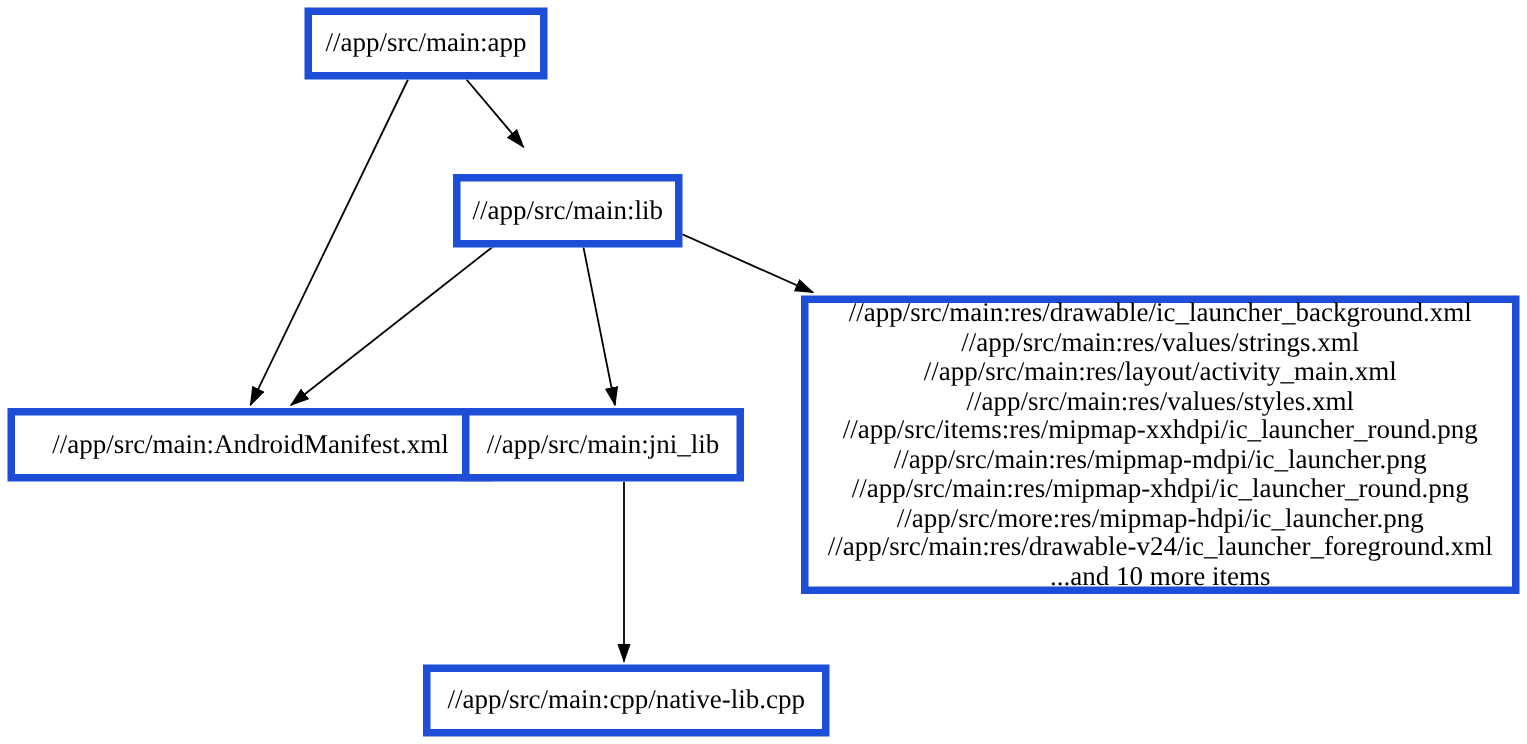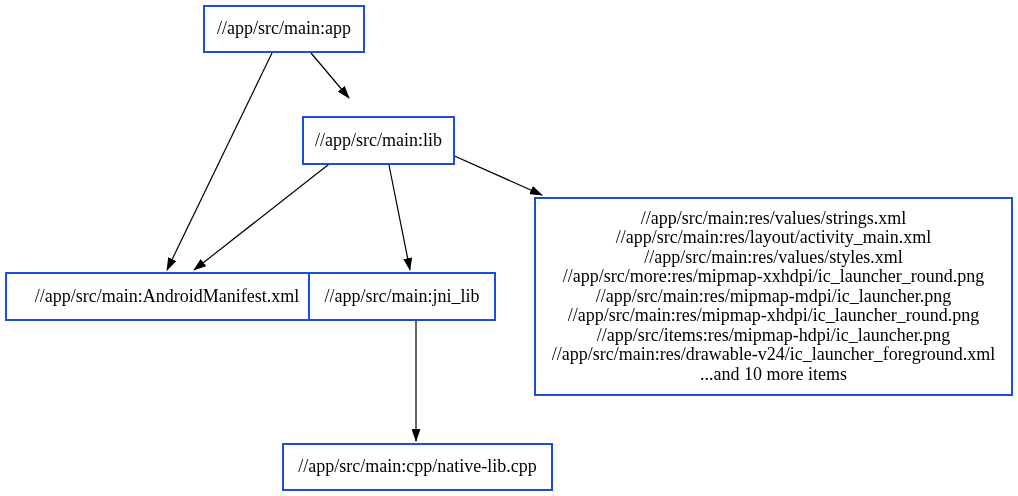--- a/index.html
+++ b/index.html
@@ -20,21 +20,21 @@
     position: absolute;
     left: 0;
     top: 0;
     width: 1018px;
     height: 496px;
     display: block;
   }
   .node {
     position: absolute;
     box-sizing: border-box;
-    border: 2px solid #1d4ed8;
+    border: 5px solid #1d4ed8;
     background: #ffffff;
     display: flex;
     align-items: center;
     justify-content: center;
     text-align: center;
     font-size: 18px;
     line-height: 19.5px;
     white-space: nowrap;
   }
   .node.multi {
@@ -74,27 +74,28 @@
 
   <div class="node" style="left:5px; top:272px; width:324px; height:49px;">
     <span>//app/src/main:AndroidManifest.xml</span>
   </div>
 
   <div class="node" style="left:308px; top:272px; width:188px; height:49px;">
     <span>//app/src/main:jni_lib</span>
   </div>
 
   <div class="node multi" style="left:534px; top:197px; width:479px; height:199px;">
+    <span class="line">//app/src/main:res/drawable/ic_launcher_background.xml</span>
     <span class="line">//app/src/main:res/values/strings.xml</span>
     <span class="line">//app/src/main:res/layout/activity_main.xml</span>
     <span class="line">//app/src/main:res/values/styles.xml</span>
-    <span class="line">//app/src/more:res/mipmap-xxhdpi/ic_launcher_round.png</span>
+    <span class="line">//app/src/items:res/mipmap-xxhdpi/ic_launcher_round.png</span>
     <span class="line">//app/src/main:res/mipmap-mdpi/ic_launcher.png</span>
     <span class="line">//app/src/main:res/mipmap-xhdpi/ic_launcher_round.png</span>
-    <span class="line">//app/src/items:res/mipmap-hdpi/ic_launcher.png</span>
+    <span class="line">//app/src/more:res/mipmap-hdpi/ic_launcher.png</span>
     <span class="line">//app/src/main:res/drawable-v24/ic_launcher_foreground.xml</span>
     <span class="line">...and 10 more items</span>
   </div>
 
   <div class="node" style="left:282px; top:443px; width:271px; height:48px;text-align:right;">
     <span>//app/src/main:cpp/native-lib.cpp</span>
   </div>
 
 </div>
 

